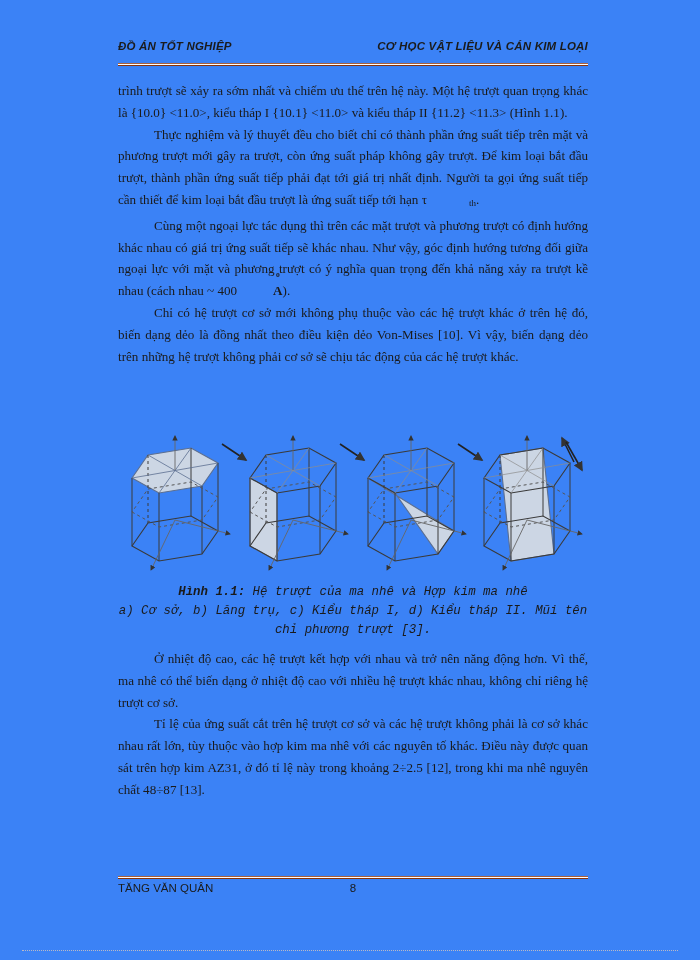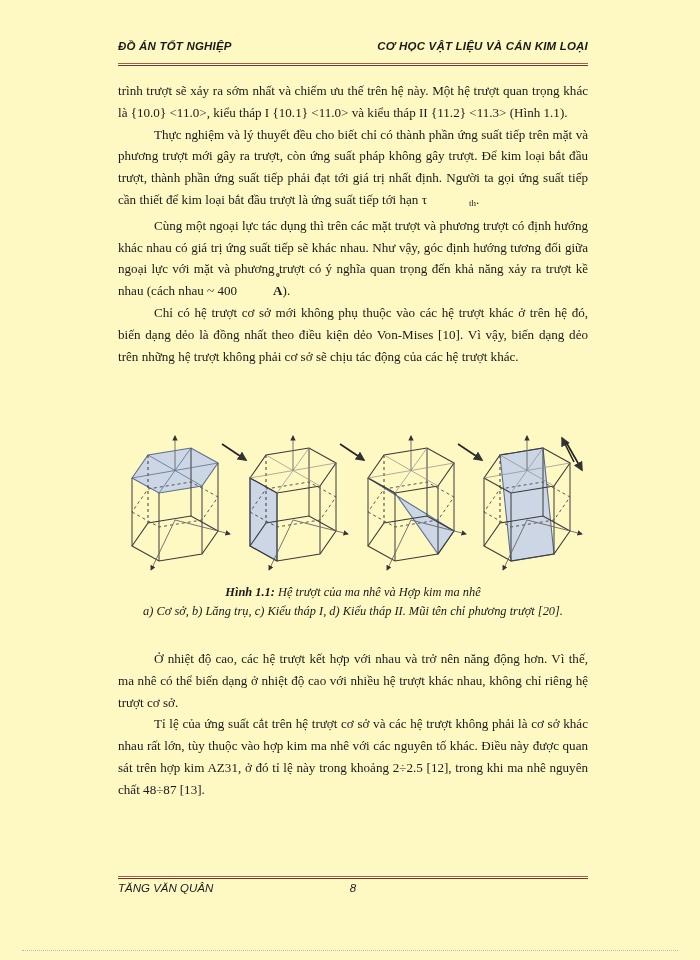--- a/index.html
+++ b/index.html
@@ -13,21 +13,21 @@
     font-family: "Liberation Serif", "DejaVu Serif", serif;
     color: #1a1a1a;
     position: relative;
     overflow: hidden;
   }
   .page {
     position: absolute;
     left: 0; top: 0;
     width: 700px;
     height: 960px;
-    background: #fef9c3;
+    background: #3b82f6;
   }
 
   
   .header {
     position: absolute;
     left: 118px;
     top: 40px;
     width: 470px;
     display: flex;
     justify-content: space-between;
@@ -96,21 +96,21 @@
     width: 470px;
     height: 150px;
   }
   .figure svg { display:block; }
 
   .caption {
     position: absolute;
     left: 118px;
     top: 583px;
     width: 470px;
-    font-family: Liberation Serif, serif;
+    font-family: Liberation Mono, monospace;
     font-style: italic;
     font-size: 12.4px;
     line-height: 19px;
     text-align: center;
   }
   .caption .cap-line1 { display: block; }
   .caption .cap-line2 { display: block; }
   .caption b { font-weight: bold; }
 
   .content-lower {
@@ -124,21 +124,20 @@
   .footer {
     position: absolute;
     left: 118px;
     top: 882px;
     width: 470px;
     font-family: "Liberation Sans", "DejaVu Sans", sans-serif;
     font-size: 11.5px;
     color: #1b1b1b;
     display: flex;
     align-items: baseline;
-    font-style: italic;
   }
   .footer-author { white-space: nowrap; }
   .footer-page {
     position: absolute;
     left: 0;
     width: 470px;
     text-align: center;
   }
 
   .bottom-dots {
@@ -299,21 +298,21 @@
         <g stroke="#222" stroke-width="1.6" fill="none" marker-end="url(#ah)">
           <line x1="104" y1="32" x2="92" y2="8"></line>
           <line x1="96" y1="12" x2="112" y2="40"></line>
         </g>
       </g>
     </svg>
   </div>
 
   <div class="caption">
     <span class="cap-line1"><b>Hình  1.1:</b><span> Hệ trượt của ma nhê và Hợp kim ma nhê</span></span>
-    <span class="cap-line2">a) Cơ sở, b) Lăng trụ, c)  Kiểu tháp I, d) Kiểu tháp II. Mũi tên chỉ phương trượt [20].</span>
+    <span class="cap-line2">a) Cơ sở, b) Lăng trụ, c)  Kiểu tháp I, d) Kiểu tháp II. Mũi tên chỉ phương trượt [3].</span>
   </div>
 
   <div class="content-lower">
     <p class="body">Ở nhiệt độ cao, các hệ trượt kết hợp với nhau và trở nên năng động hơn. Vì thế, ma nhê có thể biến dạng ở nhiệt độ cao với nhiều hệ trượt khác nhau, không chỉ riêng hệ trượt cơ sở.</p>
     <p class="body">Tỉ lệ của ứng suất cắt trên hệ trượt cơ sở và các hệ trượt không phải  là cơ sở khác nhau rất lớn, tùy thuộc vào hợp kim ma nhê với các nguyên tố khác. Điều này được quan sát trên hợp kim AZ31, ở đó tỉ lệ này trong khoảng 2÷2.5 [12], trong khi ma nhê nguyên chất 48÷87 [13].</p>
   </div>
 
   <div class="rule rule-bottom"></div>
   <div class="footer">
     <span class="footer-author">TĂNG VĂN QUÂN</span>

